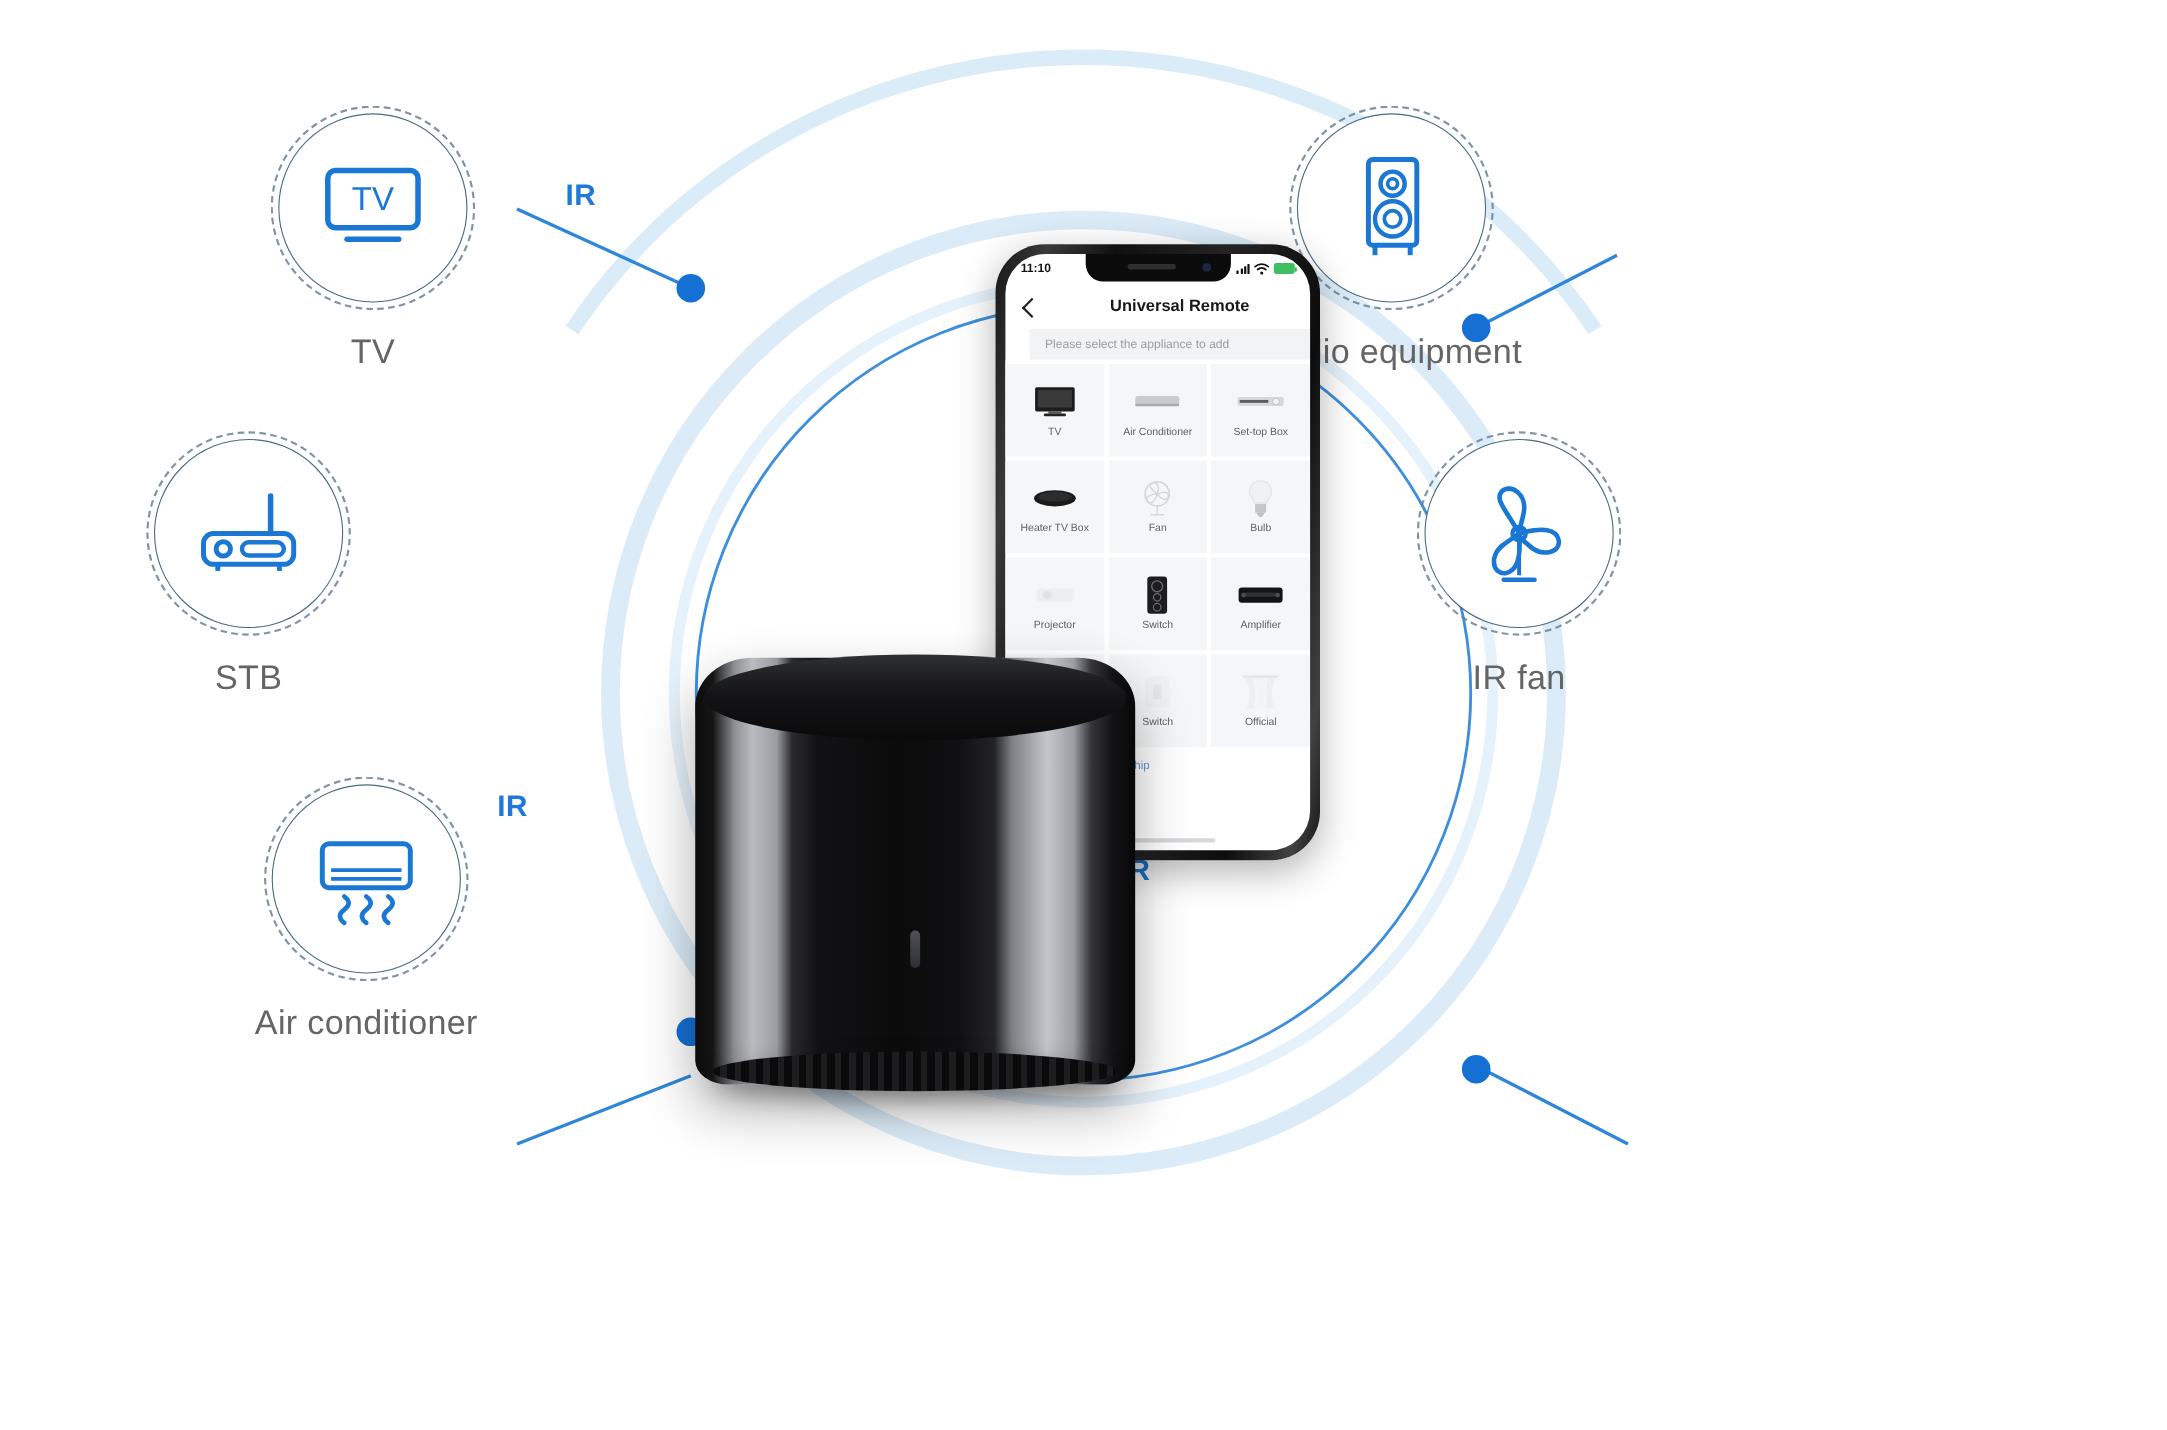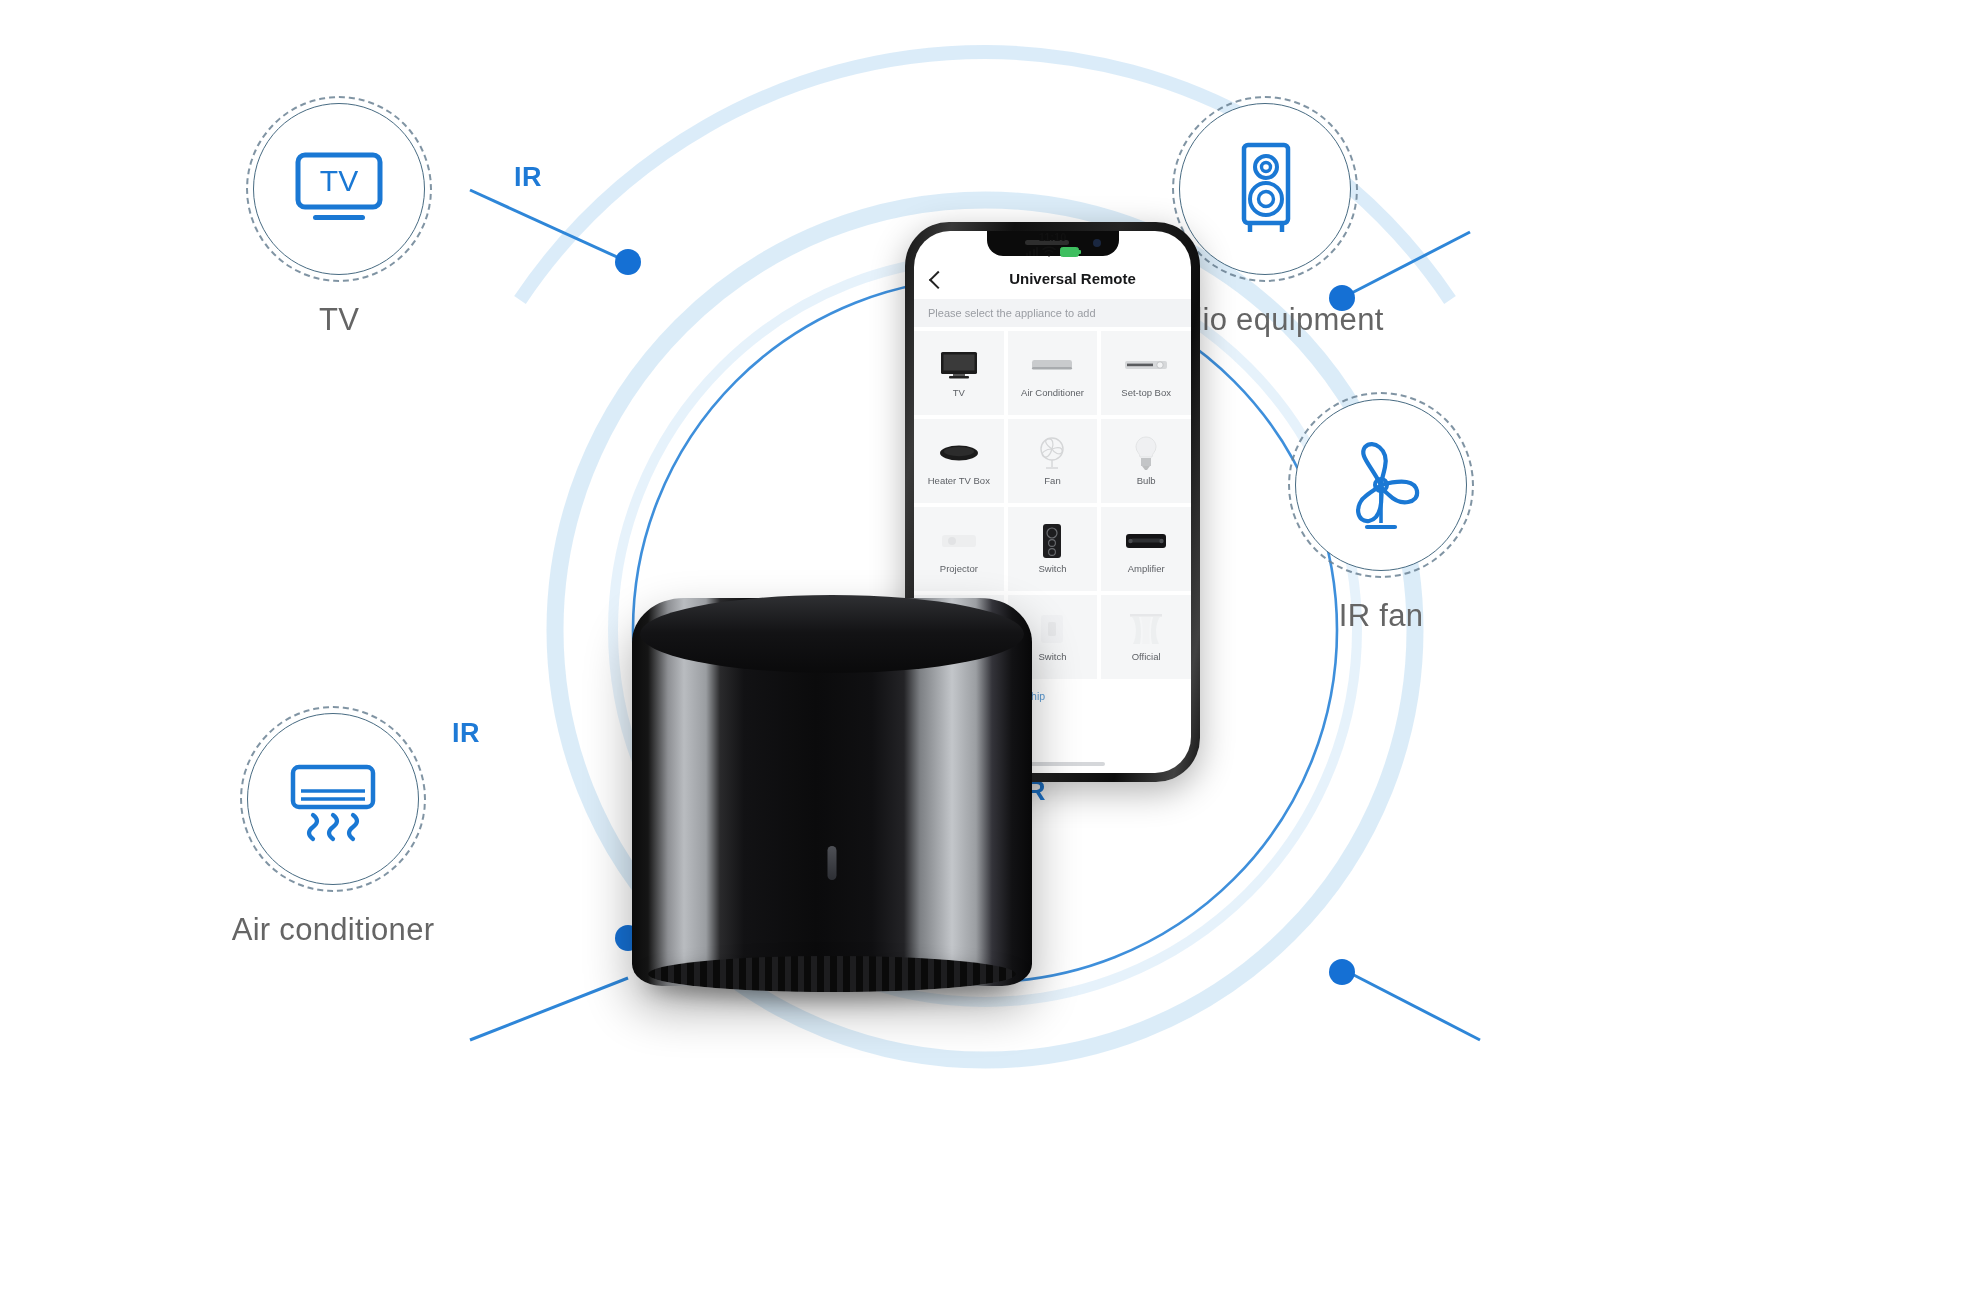--- a/index.html
+++ b/index.html
@@ -116,21 +116,20 @@
     background: #1a2740;
   }
   .status-bar {
     position: relative;
     height: 26px;
     display: flex; align-items: center;
     justify-content: space-between;
     padding: 0 14px;
     font-size: 11px; font-weight: 700; color: #111;
     z-index: 5;
-    flex-direction: column;
   }
   .status-right { display: flex; align-items: center; gap: 4px; }
   .sig-bars { display: flex; align-items: flex-end; gap: 1.2px; height: 9px; }
   .sig-bars i { display:block; width: 2px; background: #111; border-radius: .5px; }
   .sig-bars i:nth-child(1){height:3px}
   .sig-bars i:nth-child(2){height:5px}
   .sig-bars i:nth-child(3){height:7px}
   .sig-bars i:nth-child(4){height:9px}
   .batt {
     width: 19px; height: 10px; border: 1.2px solid #3fbf60;
@@ -158,20 +157,21 @@
   }
   .nav-title {
     width: 100%; text-align: center;
     font-size: 15px; font-weight: 600; color: #17181a;
   }
   .sub-bar {
     background: #f2f3f5;
     padding: 8px 14px;
     font-size: 11px;
     color: #9a9da3;
+    margin-left: 22px;
   }
   .grid {
     display: grid;
     grid-template-columns: repeat(3, 1fr);
     gap: 4px;
     background: #ffffff;
     padding: 4px 0 0 0;
   }
   .cell {
     background: #f5f6f7;
@@ -278,20 +278,37 @@
         <svg width="100" height="80" viewBox="0 0 100 80">
           <rect x="9" y="6" width="82" height="52" rx="7" fill="none" stroke="#1a78d4" stroke-width="5"></rect>
           <text x="50" y="42" text-anchor="middle" font-family="Liberation Sans, sans-serif" font-size="30" fill="#1a78d4">TV</text>
           <rect x="24" y="66" width="52" height="5" rx="2.5" fill="#1a78d4"></rect>
         </svg>
       </div>
     </div>
     <div class="feature-label">TV</div>
   </div>
 
+  <div class="feature" id="feat-stb">
+    <div class="circle-wrap">
+      <div class="ring-dashed"></div>
+      <div class="ring-solid"></div>
+      <div class="icon-holder">
+        <svg width="108" height="84" viewBox="0 0 108 84">
+          <line x1="74" y1="8" x2="74" y2="42" stroke="#1a78d4" stroke-width="5" stroke-linecap="round"></line>
+          <rect x="13" y="42" width="82" height="28" rx="9" fill="none" stroke="#1a78d4" stroke-width="4.5"></rect>
+          <circle cx="31" cy="56" r="6.5" fill="none" stroke="#1a78d4" stroke-width="4.5"></circle>
+          <rect x="48" y="50" width="38" height="12" rx="6" fill="none" stroke="#1a78d4" stroke-width="4"></rect>
+          <line x1="26" y1="70" x2="26" y2="76" stroke="#1a78d4" stroke-width="4.5"></line>
+          <line x1="82" y1="70" x2="82" y2="76" stroke="#1a78d4" stroke-width="4.5"></line>
+        </svg>
+      </div>
+    </div>
+    <div class="feature-label">STB</div>
+  </div>
 
   <div class="feature" id="feat-ac">
     <div class="circle-wrap">
       <div class="ring-dashed"></div>
       <div class="ring-solid"></div>
       <div class="icon-holder">
         <svg width="108" height="92" viewBox="0 0 108 92">
           <rect x="14" y="14" width="80" height="40" rx="6" fill="none" stroke="#1a78d4" stroke-width="4.5"></rect>
           <line x1="22" y1="38" x2="86" y2="38" stroke="#1a78d4" stroke-width="3.4"></line>
           <line x1="22" y1="46" x2="86" y2="46" stroke="#1a78d4" stroke-width="3.4"></line>

